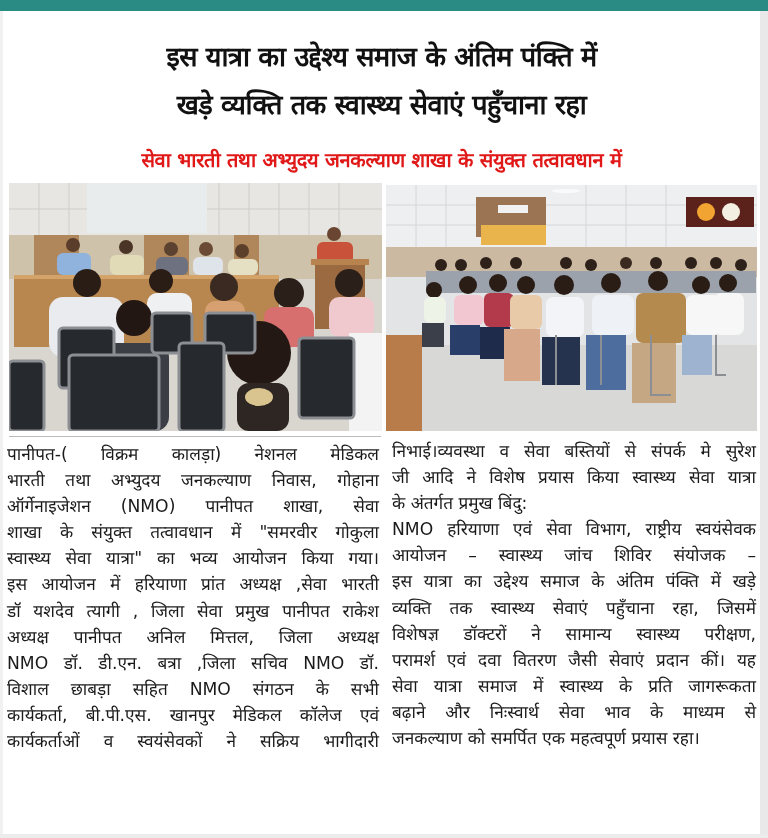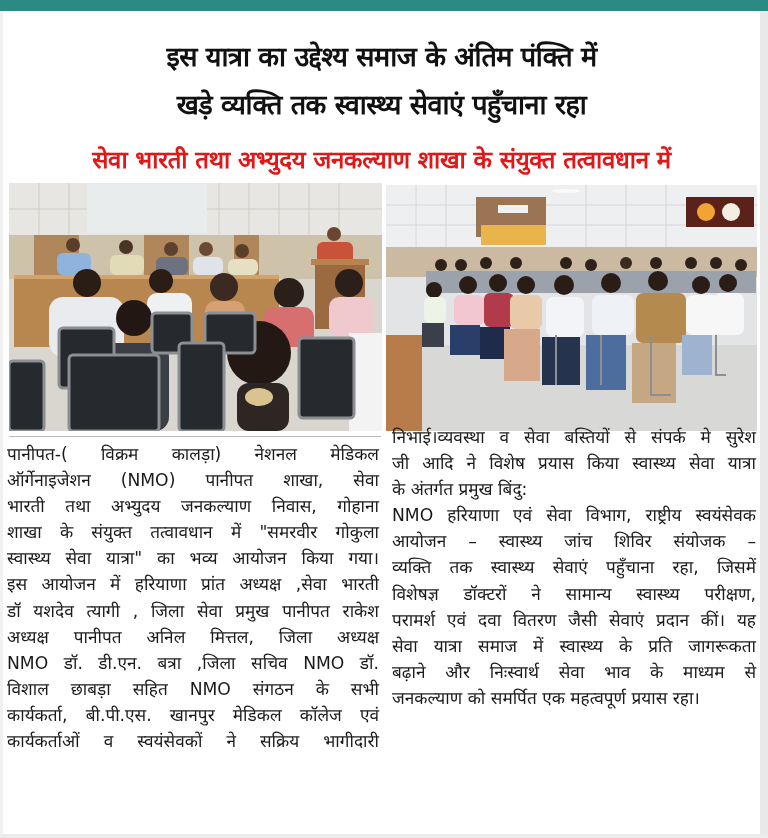--- a/index.html
+++ b/index.html
@@ -7,33 +7,33 @@
     body { font-family: "DejaVu Sans", sans-serif; color: #222; position: relative; }
 
     .top-bar { position: absolute; left: 0; top: 0; width: 768px; height: 11px; background: #2a8a84; }
 
     .page { position: absolute; left: 3px; top: 11px; width: 757px; height: 823px; background: #ffffff; }
 
     .headline { position: absolute; left: 0; top: 22px; width: 757px; text-align: center;
       font-family: "DejaVu Sans", sans-serif; font-weight: bold; color: #111; }
     .headline .line { display: block; font-size: 27px; line-height: 48px; letter-spacing: -0.5px; white-space: nowrap; text-align: center; }
     .subhead { position: absolute; left: 0; top: 134px; width: 757px; text-align: center;
-      font-weight: bold; color: #e01818; font-size: 24px; line-height: 30px; white-space: nowrap; letter-spacing: -0.3px; }
+      font-weight: bold; color: #e01818; font-size: 20px; line-height: 30px; white-space: nowrap; letter-spacing: -0.3px; }
 
     .photo { position: absolute; overflow: hidden; }
     .photo-left { left: 6px; top: 172px; width: 373px; height: 248px; }
     .photo-right { left: 383px; top: 174px; width: 371px; height: 246px; }
 
     .divider { position: absolute; left: 6px; top: 425px; width: 372px; height: 1px; background: #bcbcbc; }
 
     .col { position: absolute; font-size: 17.2px; line-height: 26.1px; color: #1a1a1a; }
     .col p { text-align: justify; text-align-last: justify; white-space: nowrap; }
     .col p.last { text-align-last: left; }
     .col-left { left: 4px; top: 430px; width: 372px; }
-    .col-right { left: 389px; top: 413px; width: 364px; }
+    .col-right { left: 389px; top: 427px; width: 364px; }
 
     .scroll-edge { position: absolute; right: 0; top: 11px; width: 8px; height: 827px; background: #e9e9e9; }
     .bottom-edge { position: absolute; left: 0; bottom: 0; width: 768px; height: 4px; background: #ececec; }
   </style>
 </head>
 <body>
 
 <div class="top-bar"></div>
 <div class="scroll-edge"></div>
 
@@ -197,39 +197,40 @@
           <path d="M265 150 v60 h20"></path>
           <path d="M330 150 v40 h10"></path>
       </g>
     </svg>
   </div>
 
   <div class="divider"></div>
 
   <div class="col col-left">
     <p>पानीपत-( विक्रम  कालड़ा) नेशनल मेडिकल</p>
+    <p>भारती तथा अभ्युदय जनकल्याण निवास, गोहाना</p>
     <p>ऑर्गेनाइजेशन (NMO) पानीपत शाखा, सेवा</p>
-    <p>भारती तथा अभ्युदय जनकल्याण निवास, गोहाना</p>
     <p>शाखा के संयुक्त तत्वावधान में "समरवीर गोकुला</p>
     <p>स्वास्थ्य सेवा यात्रा" का भव्य आयोजन किया गया।</p>
     <p>इस आयोजन में हरियाणा प्रांत अध्यक्ष ,सेवा भारती</p>
     <p>डॉ यशदेव त्यागी , जिला सेवा प्रमुख पानीपत राकेश</p>
     <p>अध्यक्ष पानीपत अनिल मित्तल, जिला अध्यक्ष</p>
     <p>NMO डॉ. डी.एन. बत्रा ,जिला सचिव NMO डॉ.</p>
     <p>विशाल छाबड़ा सहित NMO संगठन के सभी</p>
     <p>कार्यकर्ता, बी.पी.एस. खानपुर मेडिकल कॉलेज एवं</p>
     <p>कार्यकर्ताओं व स्वयंसेवकों ने सक्रिय भागीदारी</p>
   </div>
 
   <div class="col col-right">
     <p>निभाई।व्यवस्था व सेवा बस्तियों से संपर्क मे सुरेश</p>
     <p>जी आदि ने विशेष प्रयास किया स्वास्थ्य सेवा यात्रा</p>
     <p class="last">के अंतर्गत प्रमुख बिंदु:</p>
     <p>NMO हरियाणा एवं सेवा विभाग, राष्ट्रीय स्वयंसेवक</p>
     <p>आयोजन – स्वास्थ्य जांच शिविर संयोजक –</p>
+    <p>इस यात्रा का उद्देश्य समाज के अंतिम पंक्ति में खड़े</p>
     <p>व्यक्ति तक स्वास्थ्य सेवाएं पहुँचाना रहा, जिसमें</p>
     <p>विशेषज्ञ डॉक्टरों ने सामान्य स्वास्थ्य परीक्षण,</p>
     <p>परामर्श एवं दवा वितरण जैसी सेवाएं प्रदान कीं। यह</p>
     <p>सेवा यात्रा समाज में स्वास्थ्य के प्रति जागरूकता</p>
     <p>बढ़ाने और निःस्वार्थ सेवा भाव के माध्यम से</p>
     <p class="last">जनकल्याण को समर्पित एक महत्वपूर्ण प्रयास रहा।</p>
   </div>
 
 </div>
 

